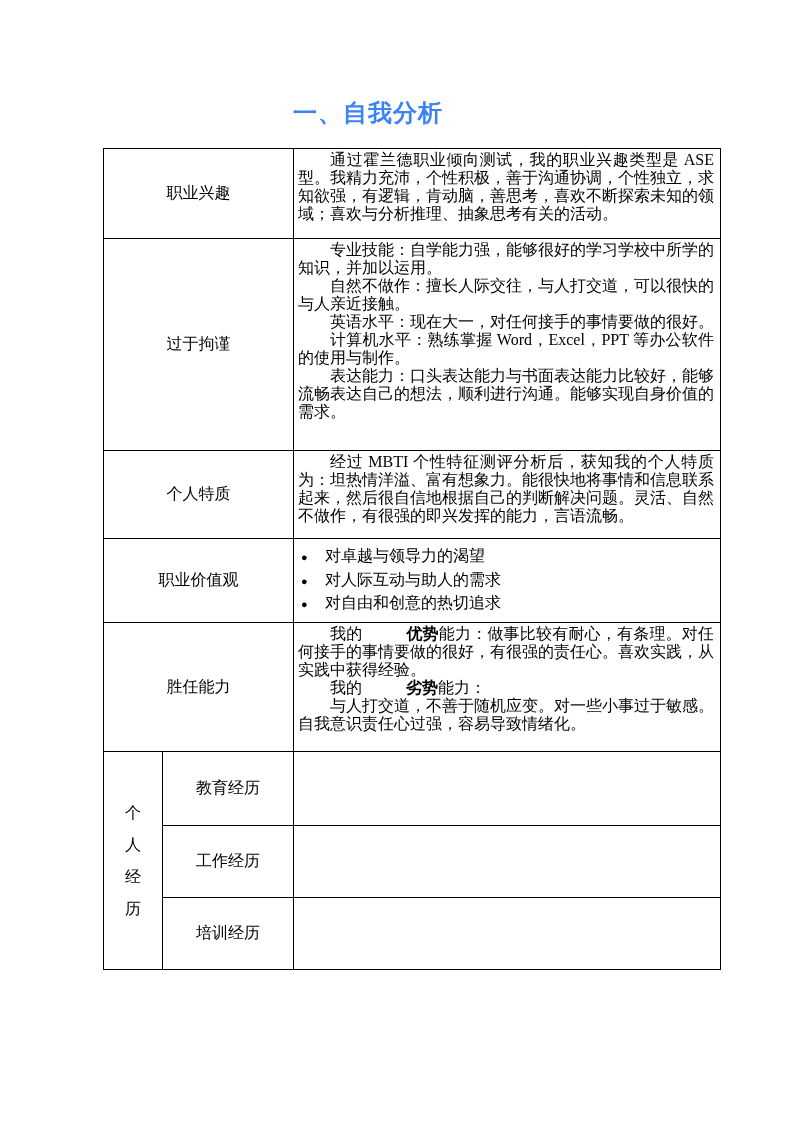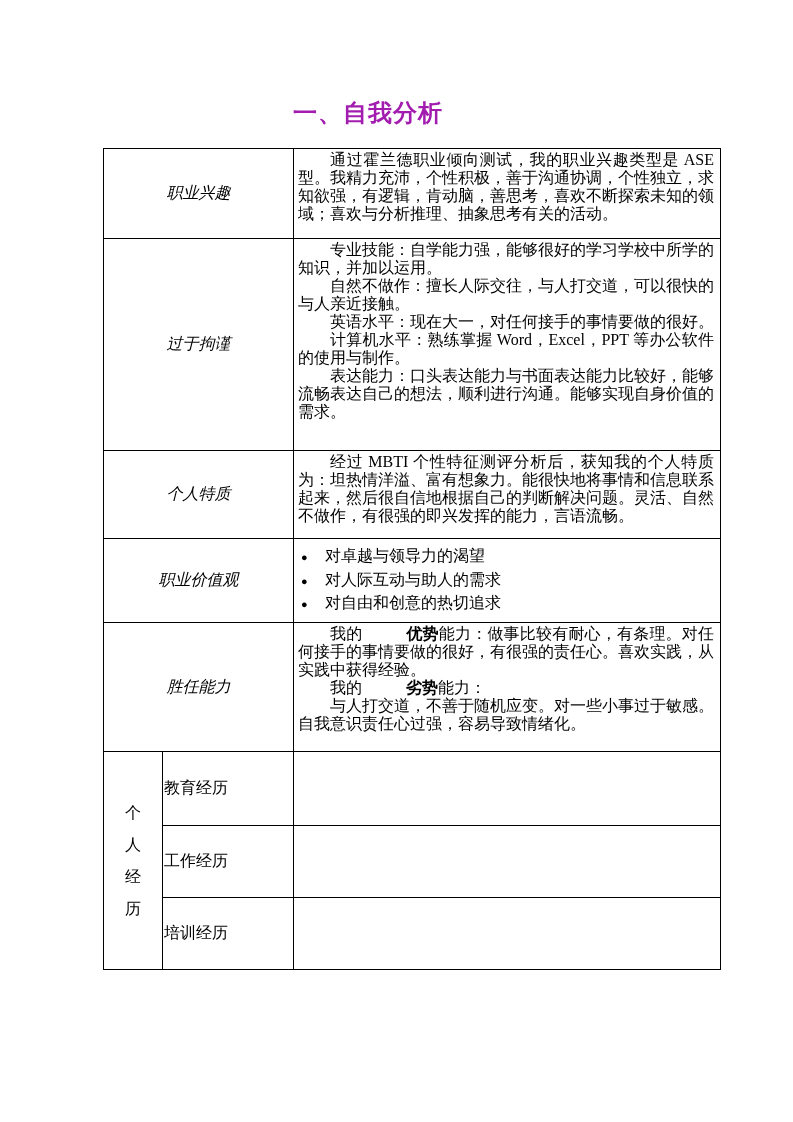--- a/index.html
+++ b/index.html
@@ -20,41 +20,40 @@
     position: absolute;
     top: 97px;
     left: 0;
     width: 736px;
     margin: 0;
     text-align: center;
     font-family: "Liberation Sans", sans-serif;
     font-weight: 700;
     font-size: 24px;
     letter-spacing: 1px;
-    color: #a21caf;
+    color: #3b82f6;
   }
   table.analysis-table {
     position: absolute;
     left: 103px;
     top: 148px;
     width: 617px;
     border-collapse: collapse;
     table-layout: fixed;
     font-size: 16px;
     color: #000000;
   }
   table.analysis-table td {
     border: 1.5px solid #000000;
     overflow: hidden;
   }
   .label-cell {
     text-align: center;
     vertical-align: middle;
     padding: 0 2px;
-    font-style: italic;
   }
   .content-cell {
     vertical-align: top;
     text-align: justify;
     padding: 2px 6px 2px 4px;
     line-height: 18px;
   }
   .para {
     margin: 0;
     text-indent: 2em;
@@ -76,20 +75,21 @@
     padding-left: 3px;
     box-sizing: border-box;
   }
   .vlabel-cell {
     text-align: center;
     vertical-align: middle;
     line-height: 32px;
     padding: 0;
   }
   .sublabel-cell {
+    text-align: center;
     vertical-align: middle;
     font-family: Liberation Serif, serif;
   }
   .empty-cell {
     vertical-align: top;
   }
   tr.r1 { height: 90px; }
   tr.r2 { height: 212px; }
   tr.r3 { height: 88px; }
   tr.r4 { height: 81px; }

